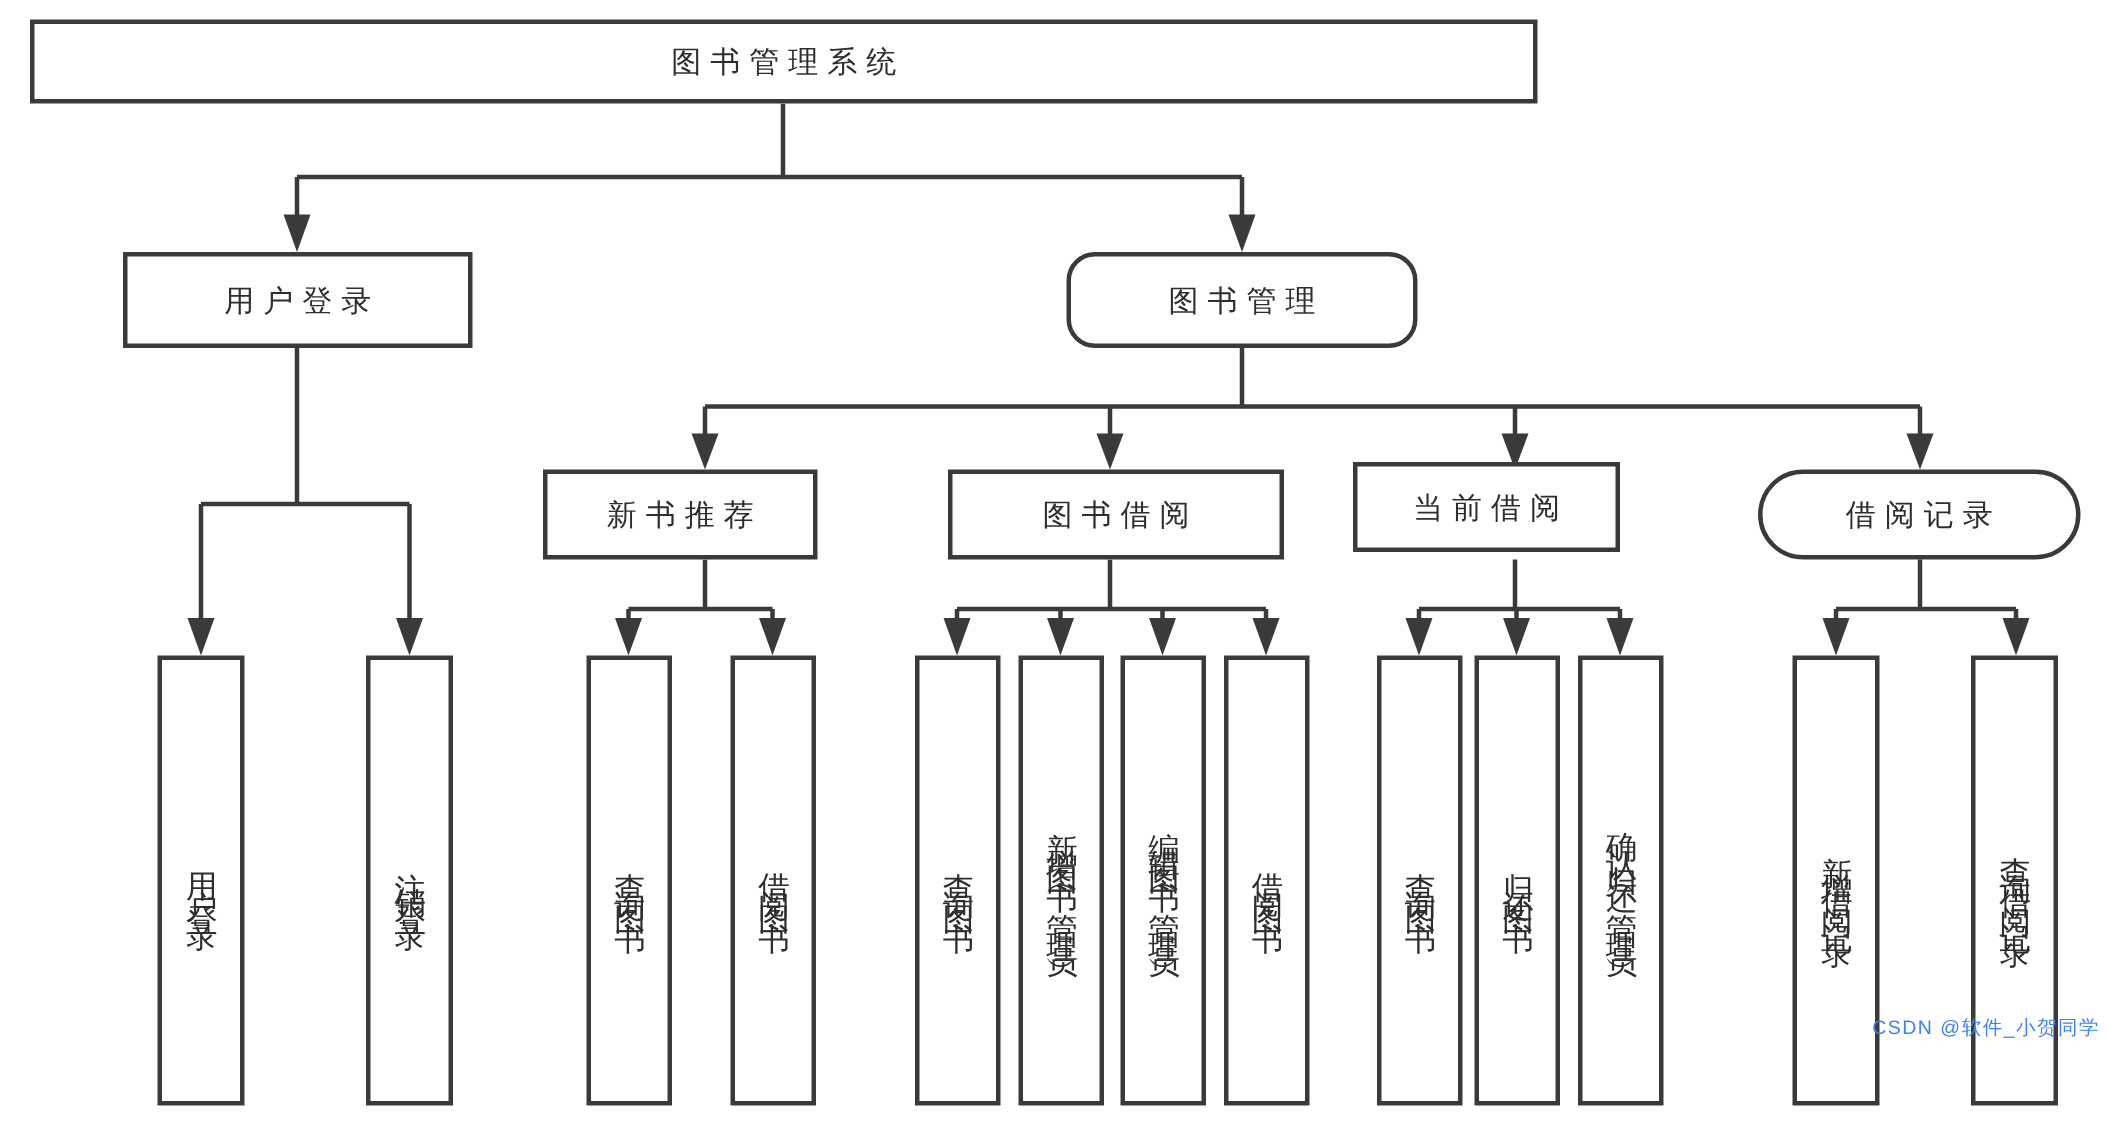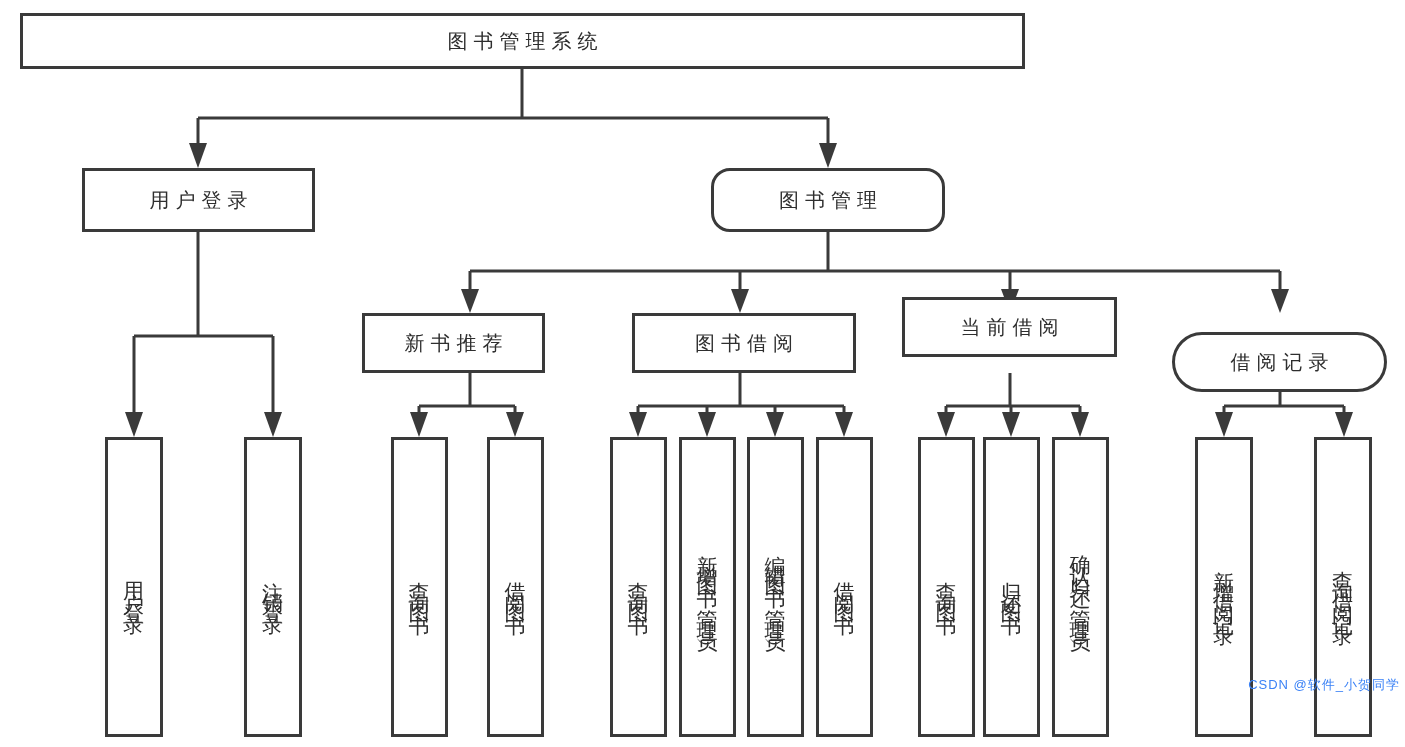--- a/index.html
+++ b/index.html
@@ -88,22 +88,22 @@
     </g>
   </svg>
 
   <div class="node" style="left:20px; top:13px; width:1005px; height:56px;">图书管理系统</div>
 
   <div class="node" style="left:82px; top:168px; width:233px; height:64px;">用户登录</div>
   <div class="node" style="left:711px; top:168px; width:234px; height:64px;border-radius:19px;">图书管理</div>
 
   <div class="node" style="left:362px; top:313px; width:183px; height:60px;">新书推荐</div>
   <div class="node" style="left:632px; top:313px; width:224px; height:60px;">图书借阅</div>
-  <div class="node" style="left:902px; top:297px; width:215px; height:60px;">当前借阅</div>
-  <div class="node" style="left:1172px; top:332px; width:215px; height:60px;border-radius:30px;">借阅记录</div>
+  <div class="node" style="left:902px; top:308px; width:178px; height:60px;">当前借阅</div>
+  <div class="node" style="left:1172px; top:313px; width:215px; height:60px;border-radius:30px;">借阅记录</div>
 
   <div class="node vnode" style="left:105px; top:437px; width:58px; height:300px;">用户登录</div>
   <div class="node vnode" style="left:244px; top:437px; width:58px; height:300px;">注销登录</div>
 
   <div class="node vnode" style="left:391px; top:437px; width:57px; height:300px;">查询图书</div>
   <div class="node vnode" style="left:487px; top:437px; width:57px; height:300px;">借阅图书</div>
 
   <div class="node vnode" style="left:610px; top:437px; width:57px; height:300px;">查询图书</div>
   <div class="node vnode" style="left:679px; top:437px; width:57px; height:300px;">新增图书（管理员）</div>
   <div class="node vnode" style="left:747px; top:437px; width:57px; height:300px;">编辑图书（管理员）</div>

